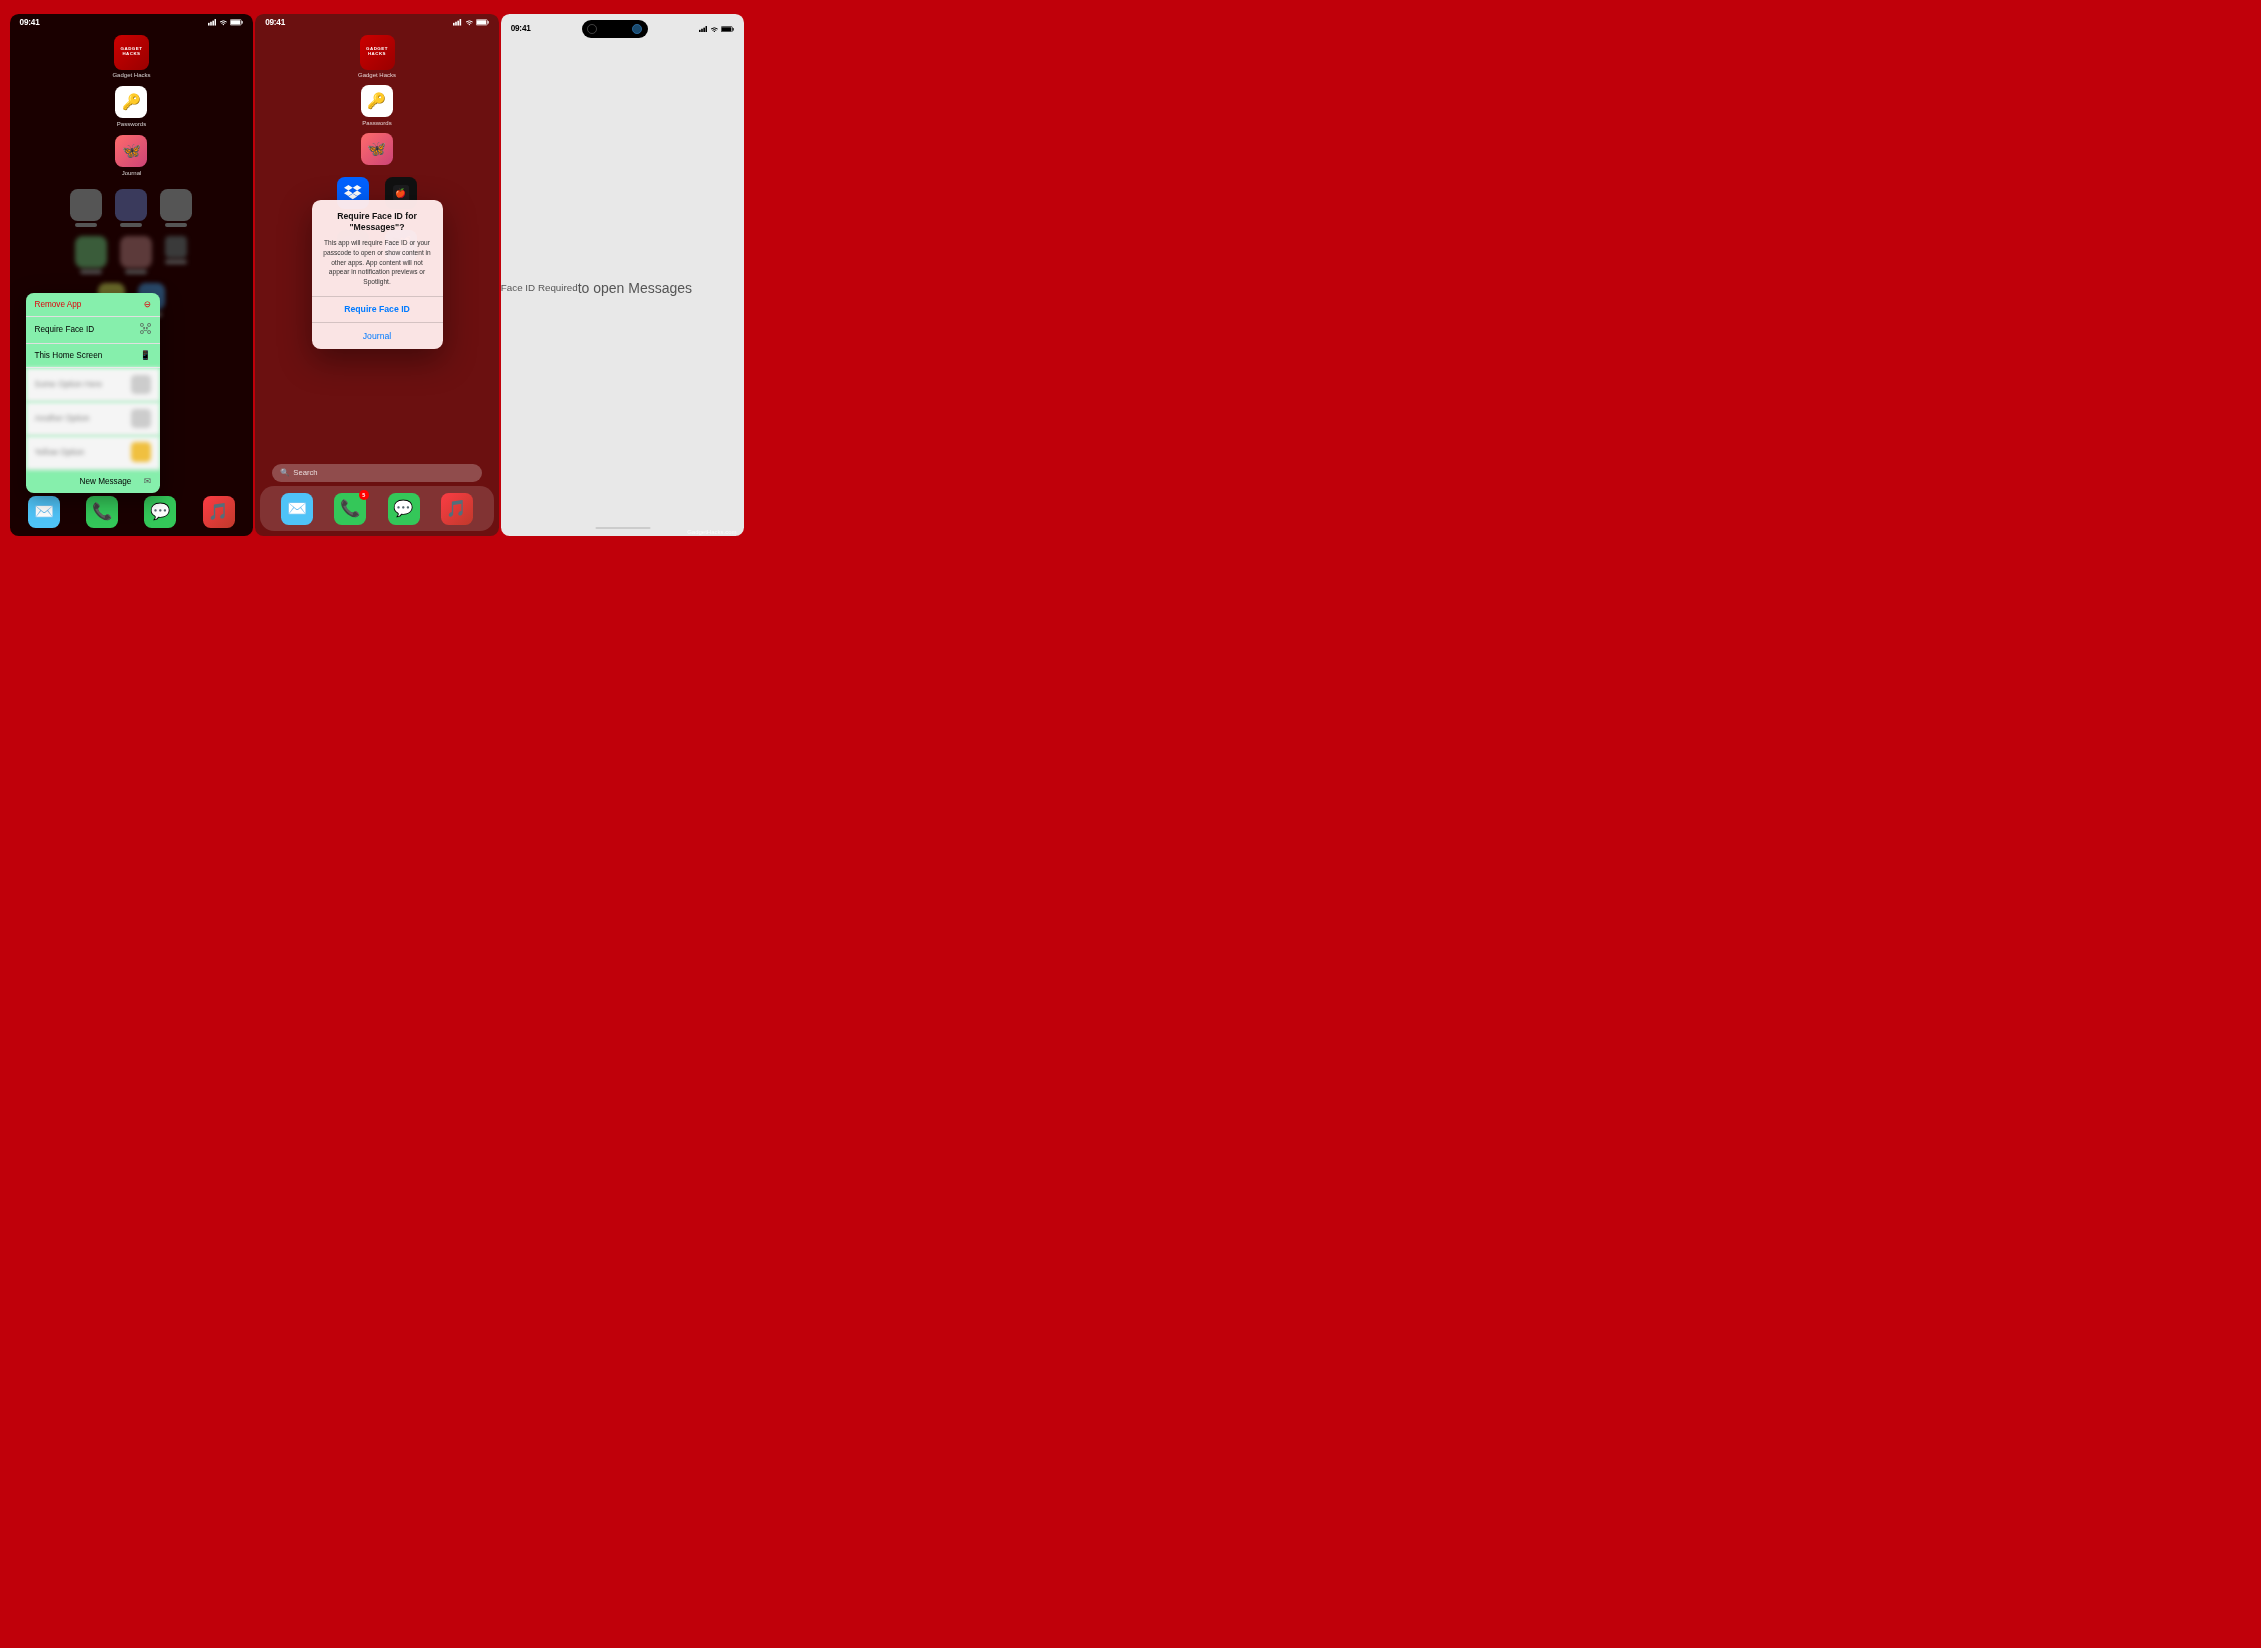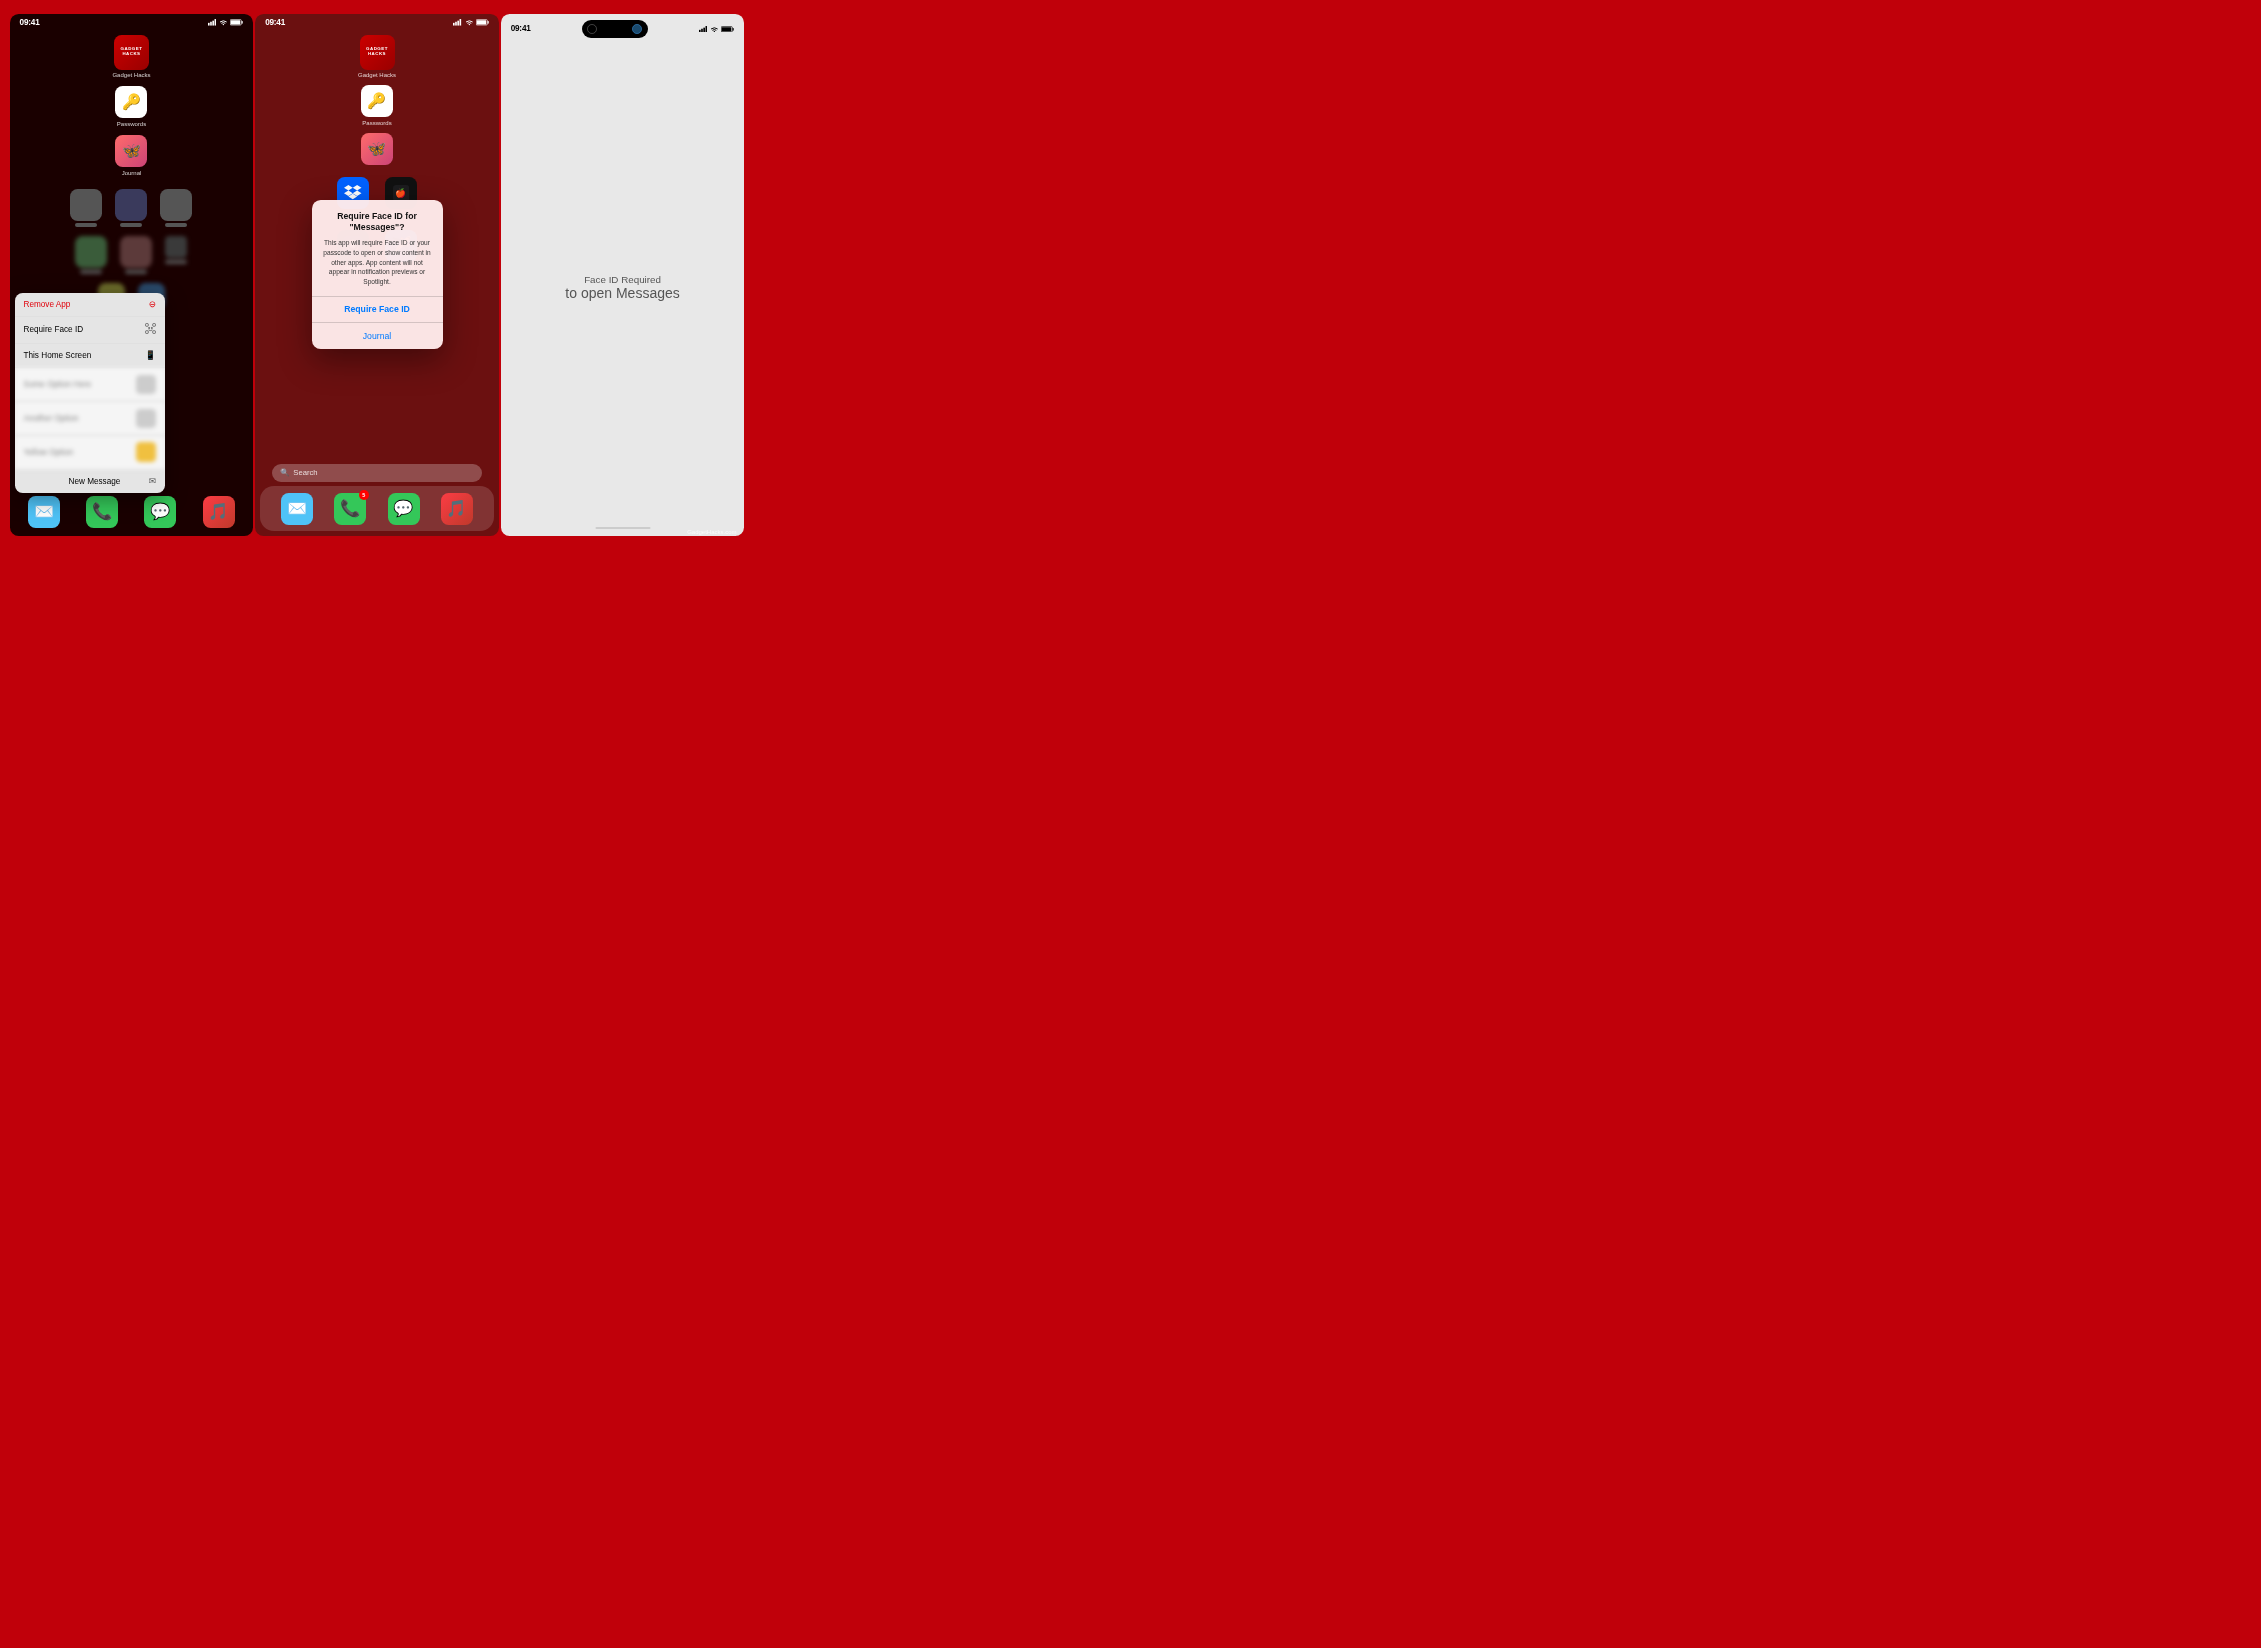--- a/index.html
+++ b/index.html
@@ -109,25 +109,25 @@
     }
     .app-label {
       font-size: 6px;
       color: rgba(255,255,255,0.8);
       text-align: center;
     }
 
     
     .context-menu {
       position: absolute;
-      left: 5px;
+      left: 16px;
       top: 279px;
-      background: #e5e5e5;
+      background: #86efac;
       border-radius: 7.7px;
-      width: 150px;
+      width: 134px;
       overflow: hidden;
       box-shadow: 0 5.5px 22px rgba(0,0,0,0.4);
       z-index: 100;
     }
     .menu-item {
       display: flex;
       align-items: center;
       justify-content: space-between;
       padding: 6.6px 8.7px;
       border-bottom: 0.5px solid #e0e0e0;
@@ -262,24 +262,23 @@
       padding: 6.6px 11px;
       background: rgba(255,255,255,0.15);
       margin: 0 4.4px 4.4px;
       border-radius: 14px;
       flex-shrink: 0;
     }
 
     
     .phone3-content {
       display: flex;
-      flex-direction: column;
       flex: 1;
       align-items: center;
-      justify-content: center;
+      justify-content: flex-start;
       color: #888;
     }
     .lock-text-main {
       font-size: 9.8px;
       color: #555;
       font-weight: 400;
     }
     .lock-text-sub {
       font-size: 14px;
       color: #555;

